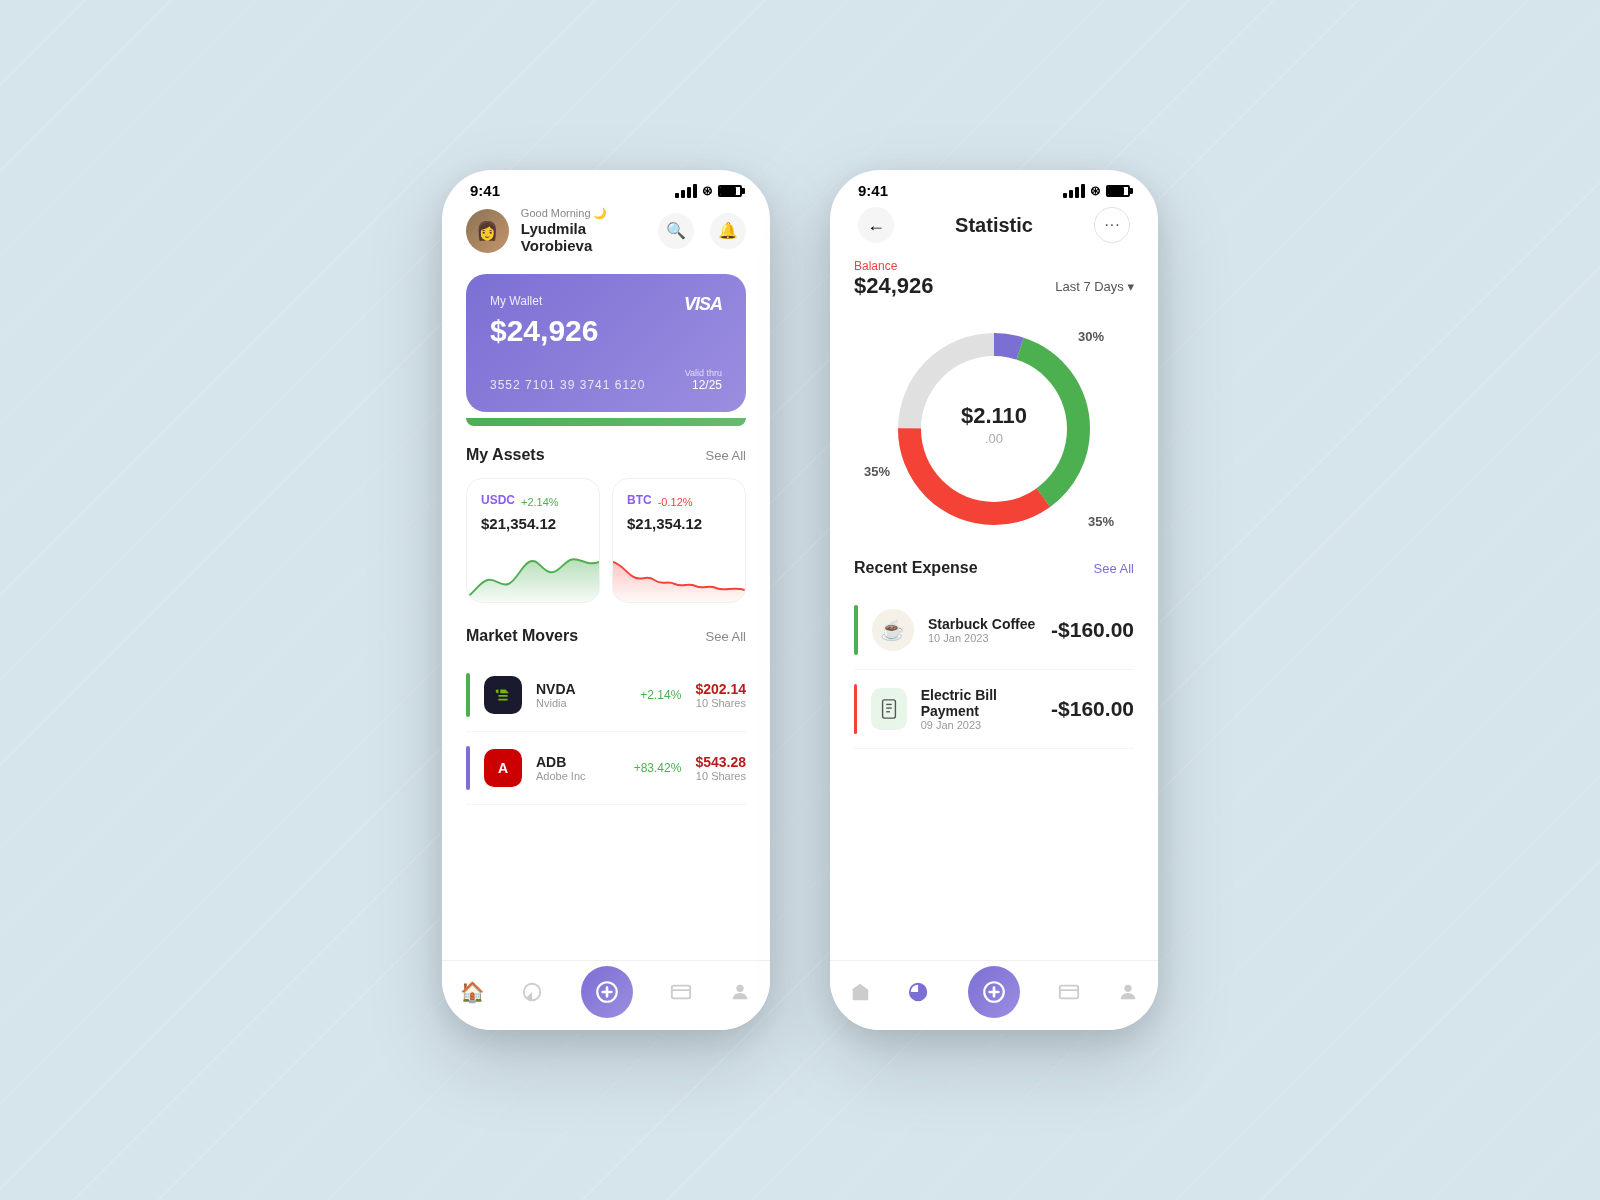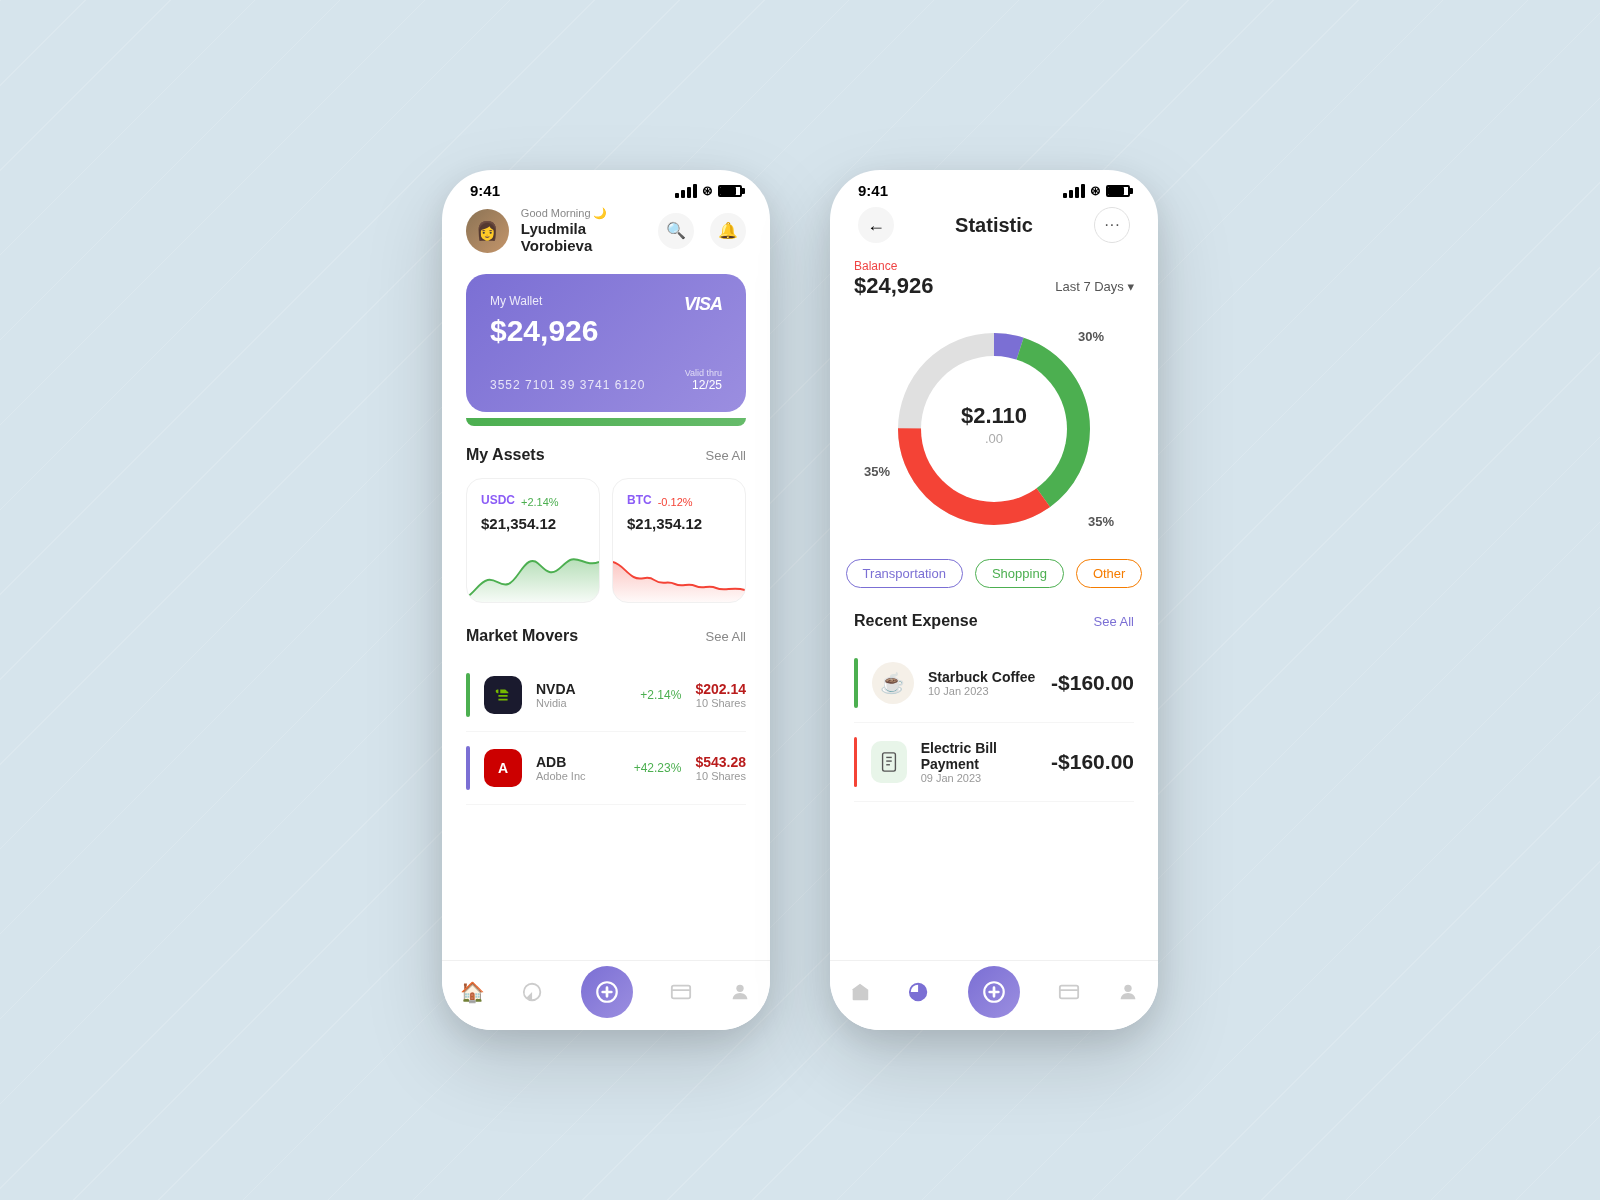--- a/index.html
+++ b/index.html
@@ -443,21 +443,21 @@
         </div>
       </div>
 
       <div class="market-item">
         <div class="market-left-bar purple"></div>
         <div class="market-logo adobe" style="background:#cc0000;color:#fff;font-weight:900;font-size:14px;">A</div>
         <div>
           <div class="market-name">ADB</div>
           <div class="market-subtitle">Adobe Inc</div>
         </div>
-        <span class="market-change">+42.23%</span>
+        <span class="market-change">+83.42%</span>
         <div class="market-price">
           <div class="market-price-val">$543.28</div>
           <div class="market-shares">10 Shares</div>
         </div>
       </div>
     </div>
 
     <div class="bottom-nav">
       <div class="nav-item active-home">🏠</div>
       <div class="nav-item">
@@ -538,25 +538,20 @@
 
           <text x="110" y="104" text-anchor="middle" font-size="22" font-weight="700" fill="#222">$2.110</text>
           <text x="110" y="124" text-anchor="middle" font-size="13" fill="#aaa">.00</text>
         </svg>
 
         <div class="donut-pct-30">30%</div>
         <div class="donut-pct-35l">35%</div>
         <div class="donut-pct-35r">35%</div>
       </div>
 
-      <div class="category-tags">
-        <div class="tag tag-blue">Transportation</div>
-        <div class="tag tag-green">Shopping</div>
-        <div class="tag tag-orange">Other</div>
-      </div>
 
       <div class="section-header">
         <span class="section-title">Recent Expense</span>
         <span class="see-all" style="color:#7b6fd4;">See All</span>
       </div>
 
       <div class="expense-item">
         <div class="expense-left-bar"></div>
         <div class="expense-icon">☕</div>
         <div>

